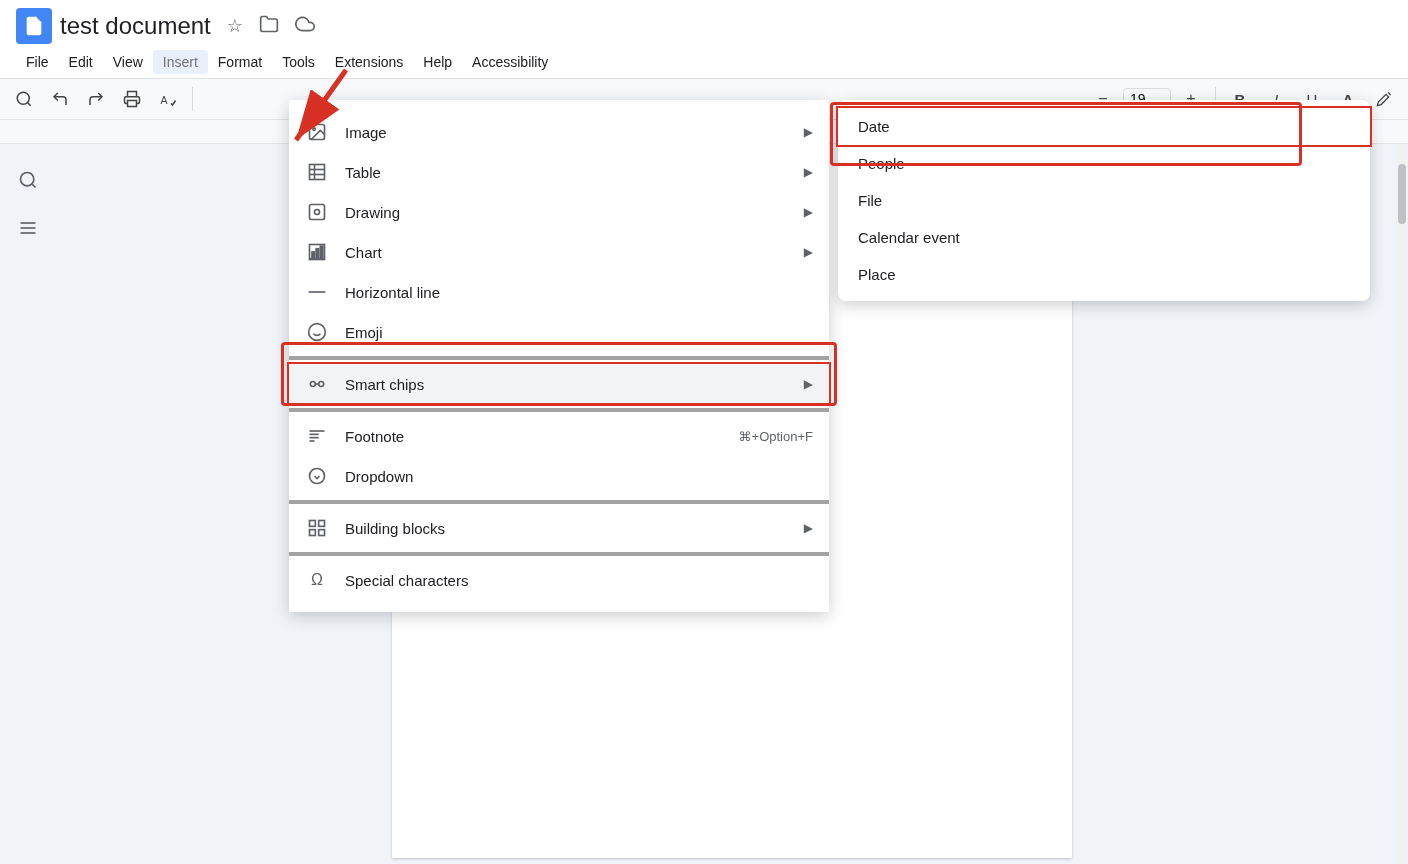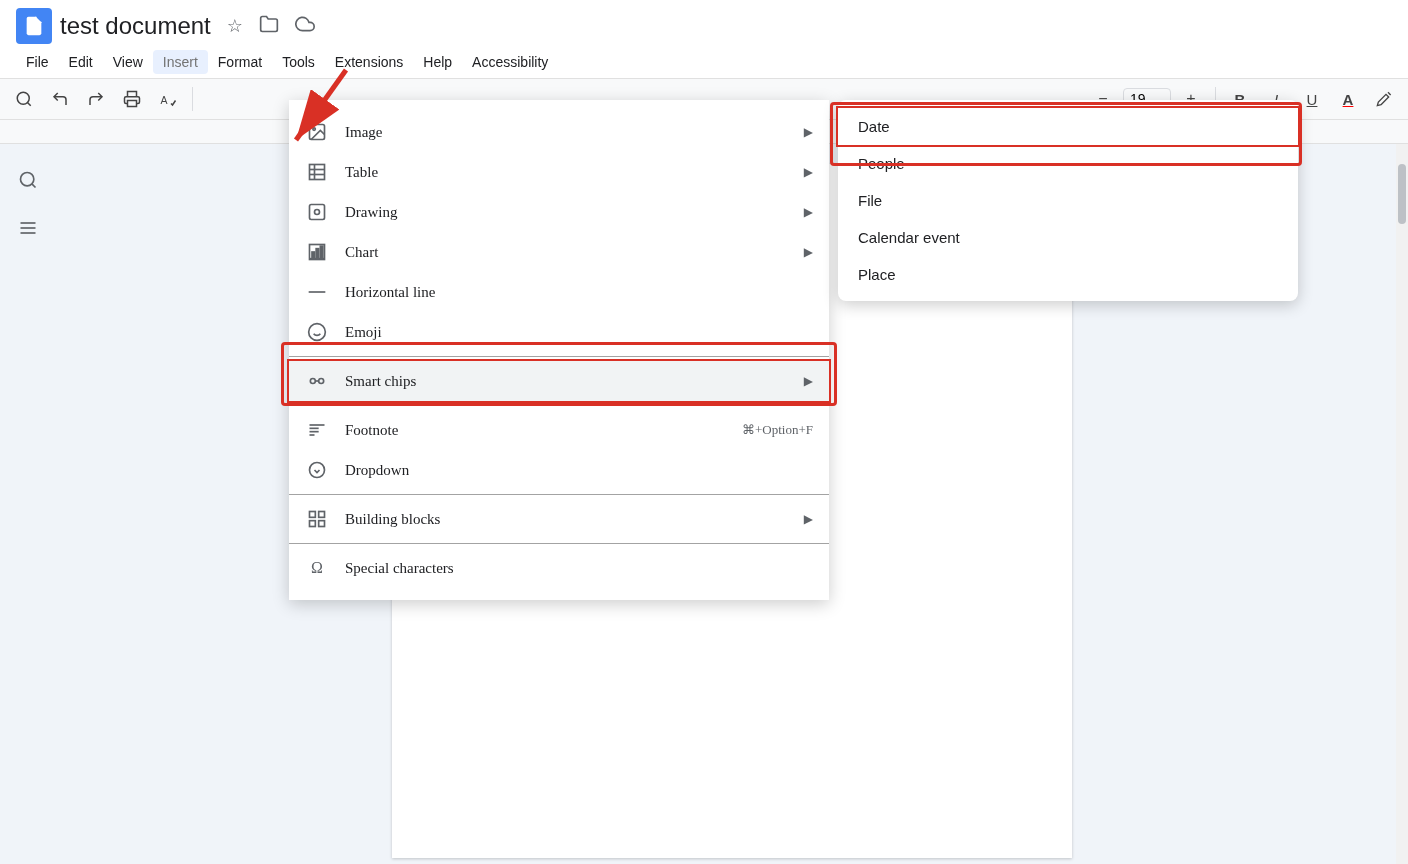--- a/index.html
+++ b/index.html
@@ -198,28 +198,27 @@
     .insert-menu {
       position: absolute;
       top: 100px;
       left: 289px;
       width: 540px;
       background: white;
       box-shadow: 0 4px 16px rgba(0,0,0,0.2);
       border-radius: 0;
       padding: 8px 0;
       z-index: 100;
-      font-family: Liberation Serif, serif;
     }
 
     .menu-section {
       padding: 4px 0;
     }
     .menu-section + .menu-section {
-      border-top: 1px solid #a3a3a3;
+      border-top: 4px solid #a3a3a3;
     }
 
     .dropdown-item {
       display: flex;
       align-items: center;
       padding: 8px 16px;
       cursor: pointer;
       font-size: 15px;
       color: #202124;
       position: relative;
@@ -252,21 +251,21 @@
     .smart-chips-item {
       background: #f1f3f4;
       outline: 2.5px solid #d93025;
     }
 
     
     .smart-chips-submenu {
       position: absolute;
       top: 100px;
       left: 838px;
-      width: 460px;
+      width: 532px;
       background: white;
       box-shadow: 0 4px 16px rgba(0,0,0,0.2);
       border-radius: 8px;
       padding: 8px 0;
       z-index: 101;
     }
     .submenu-item {
       display: flex;
       align-items: center;
       padding: 10px 20px;

